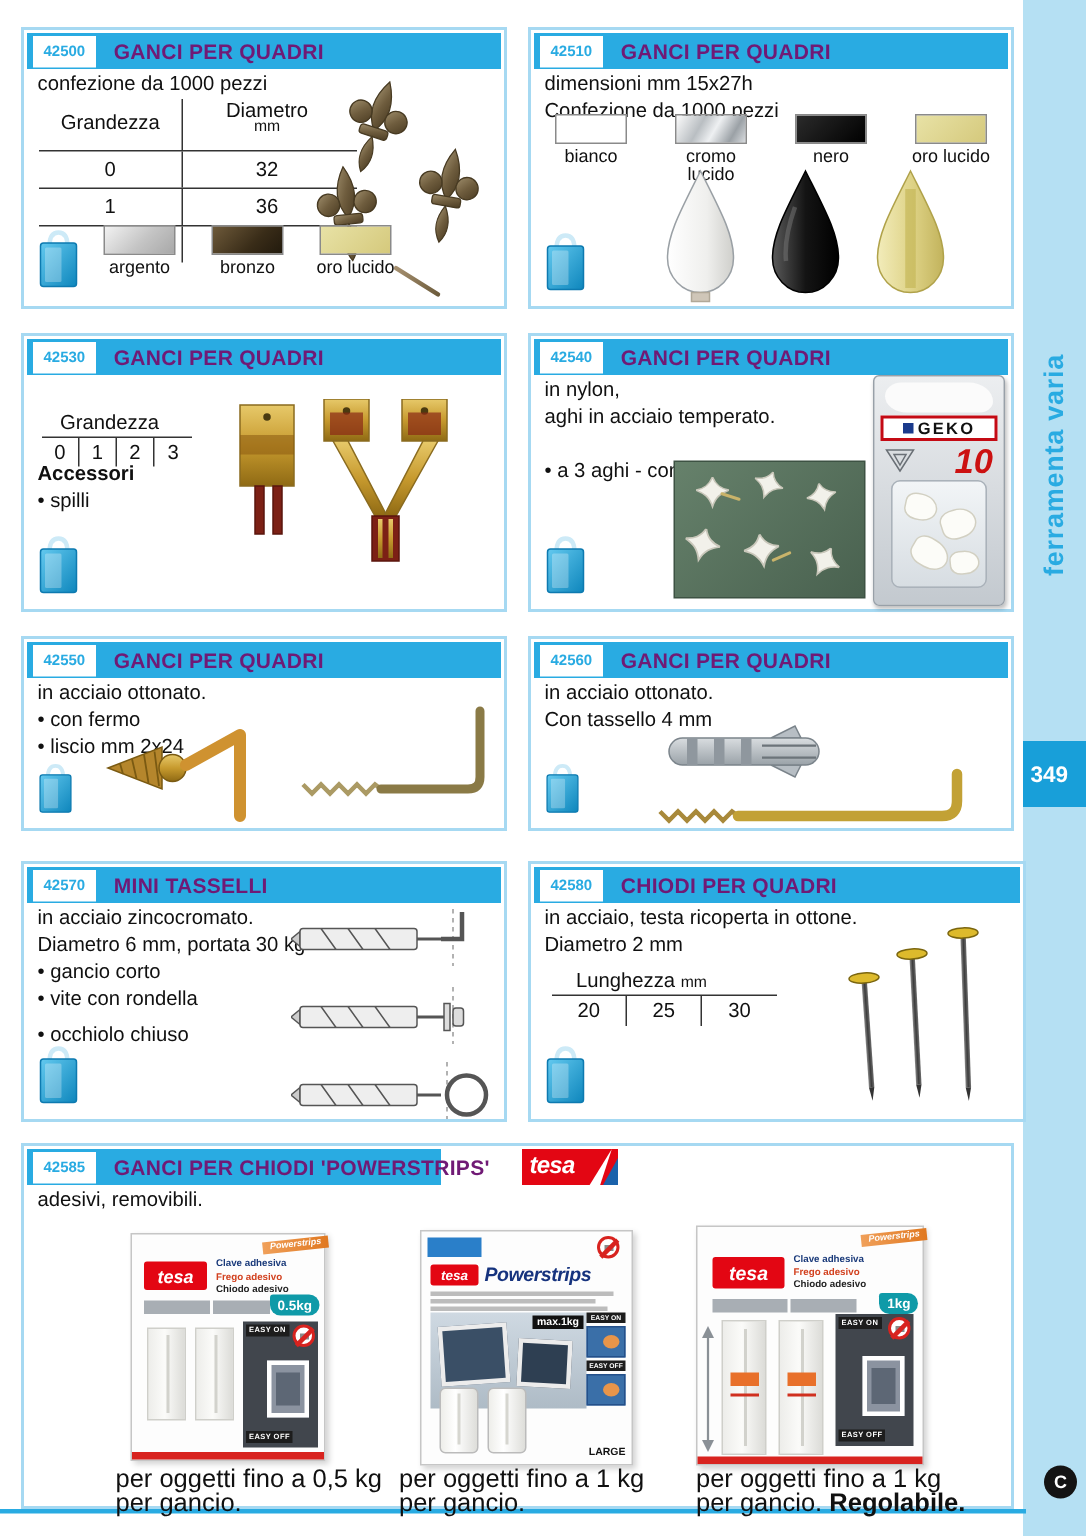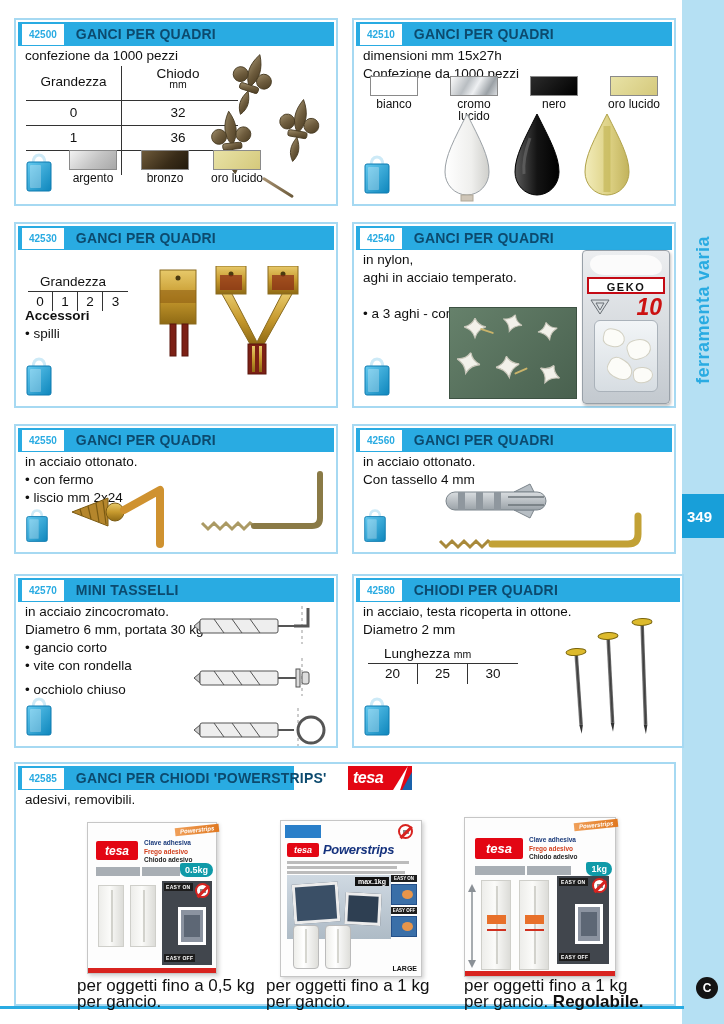--- a/index.html
+++ b/index.html
@@ -14,21 +14,21 @@
   .page-tab { position:absolute; right:0; top:494px; width:42px; height:44px; background:#189fd9;
     color:#fff; font-weight:bold; font-size:15px; display:flex; align-items:center; padding-left:5px; }
   .footer-logo { position:absolute; right:6px; top:977px; width:22px; height:22px; border-radius:50%;
     background:#141414; color:#fff; font-weight:bold; font-size:12px; display:flex; align-items:center; justify-content:center; }
   .bottom-rule { position:absolute; left:0; top:1006px; width:684px; height:3px; background:#29abe2; }
 
   
   .panel { position:absolute; border:2px solid #a6d9f2; background:#fff; }
   .hdr { position:absolute; left:2px; top:2px; right:2px; height:24px; background:#29abe2; display:flex; align-items:center; }
   .code { background:#fff; color:#29abe2; font-weight:bold; font-size:10px; padding:2px 7px; margin-left:4px; line-height:17px; }
-  .title { color:#0c4a6e; font-weight:bold; font-size:14px; margin-left:12px; letter-spacing:0.2px; white-space:nowrap; }
+  .title { color:#701a75; font-weight:bold; font-size:14px; margin-left:12px; letter-spacing:0.2px; white-space:nowrap; }
   .body { position:absolute; left:2px; top:26px; right:2px; bottom:2px; font-size:13.5px; color:#101010; }
   .ln { position:absolute; left:7px; white-space:nowrap; }
   .bl::before { content:"\2022  "; }
   .small { font-size:12.6px; letter-spacing:-0.2px; }
   .t2{top:2px}.t20{top:20px}.t38{top:38px}.t56{top:56px}.t58{top:58px}.t74{top:80px}.t76{top:76px}
   .bold { font-weight:bold; }
 
   
   #p42500{left:14px;top:18px;width:324px;height:188px;}
   #p42510{left:352px;top:18px;width:324px;height:188px;}
@@ -84,21 +84,21 @@
     background:linear-gradient(135deg,#66816b,#49614f); border:1px solid #3d5243; }
   .greenphoto svg { position:absolute; }
   .pin { position:absolute; width:14px; height:2px; background:#c9b36a; border-radius:1px; }
   .geko { position:absolute; left:226px; top:0; width:88px; height:154px;
     background:linear-gradient(180deg,#eceef0,#c3c9cf); border:1px solid #98a0a8; border-radius:4px;
     box-shadow:1px 2px 3px rgba(0,0,0,0.25); }
   .geko-wave { margin:4px auto 0; width:72px; height:20px; background:#fbfbfb;
     border-radius:12px 18px 10px 16px / 10px 14px 8px 12px; }
   .geko-logo { margin:2px 4px 0; background:#fff; border:2px solid #c40a14; height:17px;
     display:flex; align-items:center; justify-content:center; gap:3px;
-    font-weight:bold; font-size:11px; letter-spacing:1.5px; color:#111;flex-direction:column; }
+    font-weight:bold; font-size:11px; letter-spacing:1.5px; color:#111; }
   .geko-sq { width:7px; height:7px; background:#1a3a8c; }
   .geko-row { display:flex; justify-content:space-between; align-items:center; padding:0 7px; height:26px; }
   .geko-ten { color:#cc1111; font-weight:bold; font-style:italic; font-size:23px; }
   .geko-blister { margin:0 auto; width:64px; height:72px; background:linear-gradient(180deg,#f2f5f7,#d7dde2);
     border:1px solid #aab2ba; border-radius:6px; position:relative; overflow:hidden; }
   .blob { position:absolute; background:#fcfcf8; border:1px solid #d2d0c2; border-radius:40% 60% 55% 45%; }
 
   
   .art { position:absolute; }
 
@@ -225,21 +225,21 @@
   <div class="panel" id="p42500">
     <div class="hdr">
       <span class="code">42500</span>
       <span class="title">GANCI PER QUADRI</span>
     </div>
     <div class="body">
       <div class="ln t2">confezione da 1000 pezzi</div>
       <div class="tbl500">
         <div class="trow thead">
           <div class="tc1">Grandezza</div>
-          <div class="tc2"><span>Chiodo</span><span class="unit">mm</span></div>
+          <div class="tc2"><span>Diametro</span><span class="unit">mm</span></div>
         </div>
         <div class="trow tdata">
           <div class="tc1">0</div>
           <div class="tc2">32</div>
         </div>
         <div class="trow tdata">
           <div class="tc1">1</div>
           <div class="tc2">36</div>
         </div>
         <div class="trow tdata">

